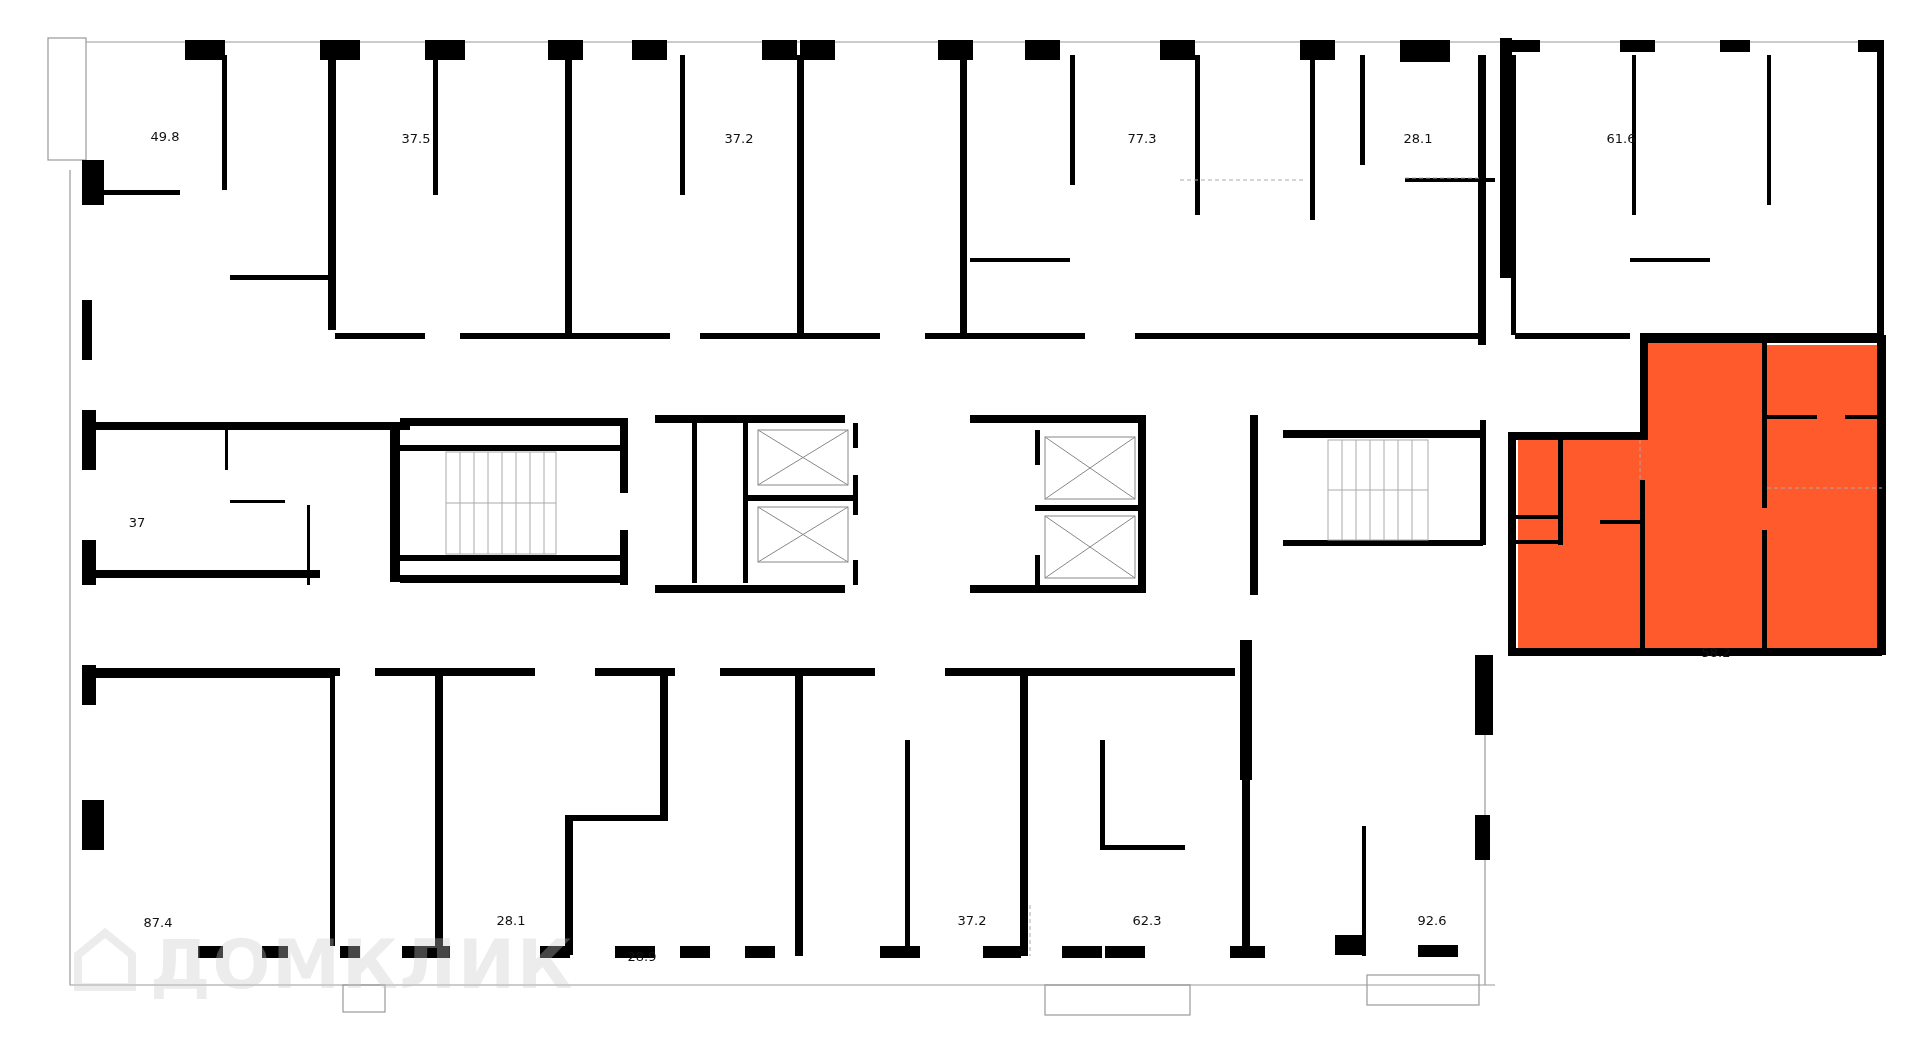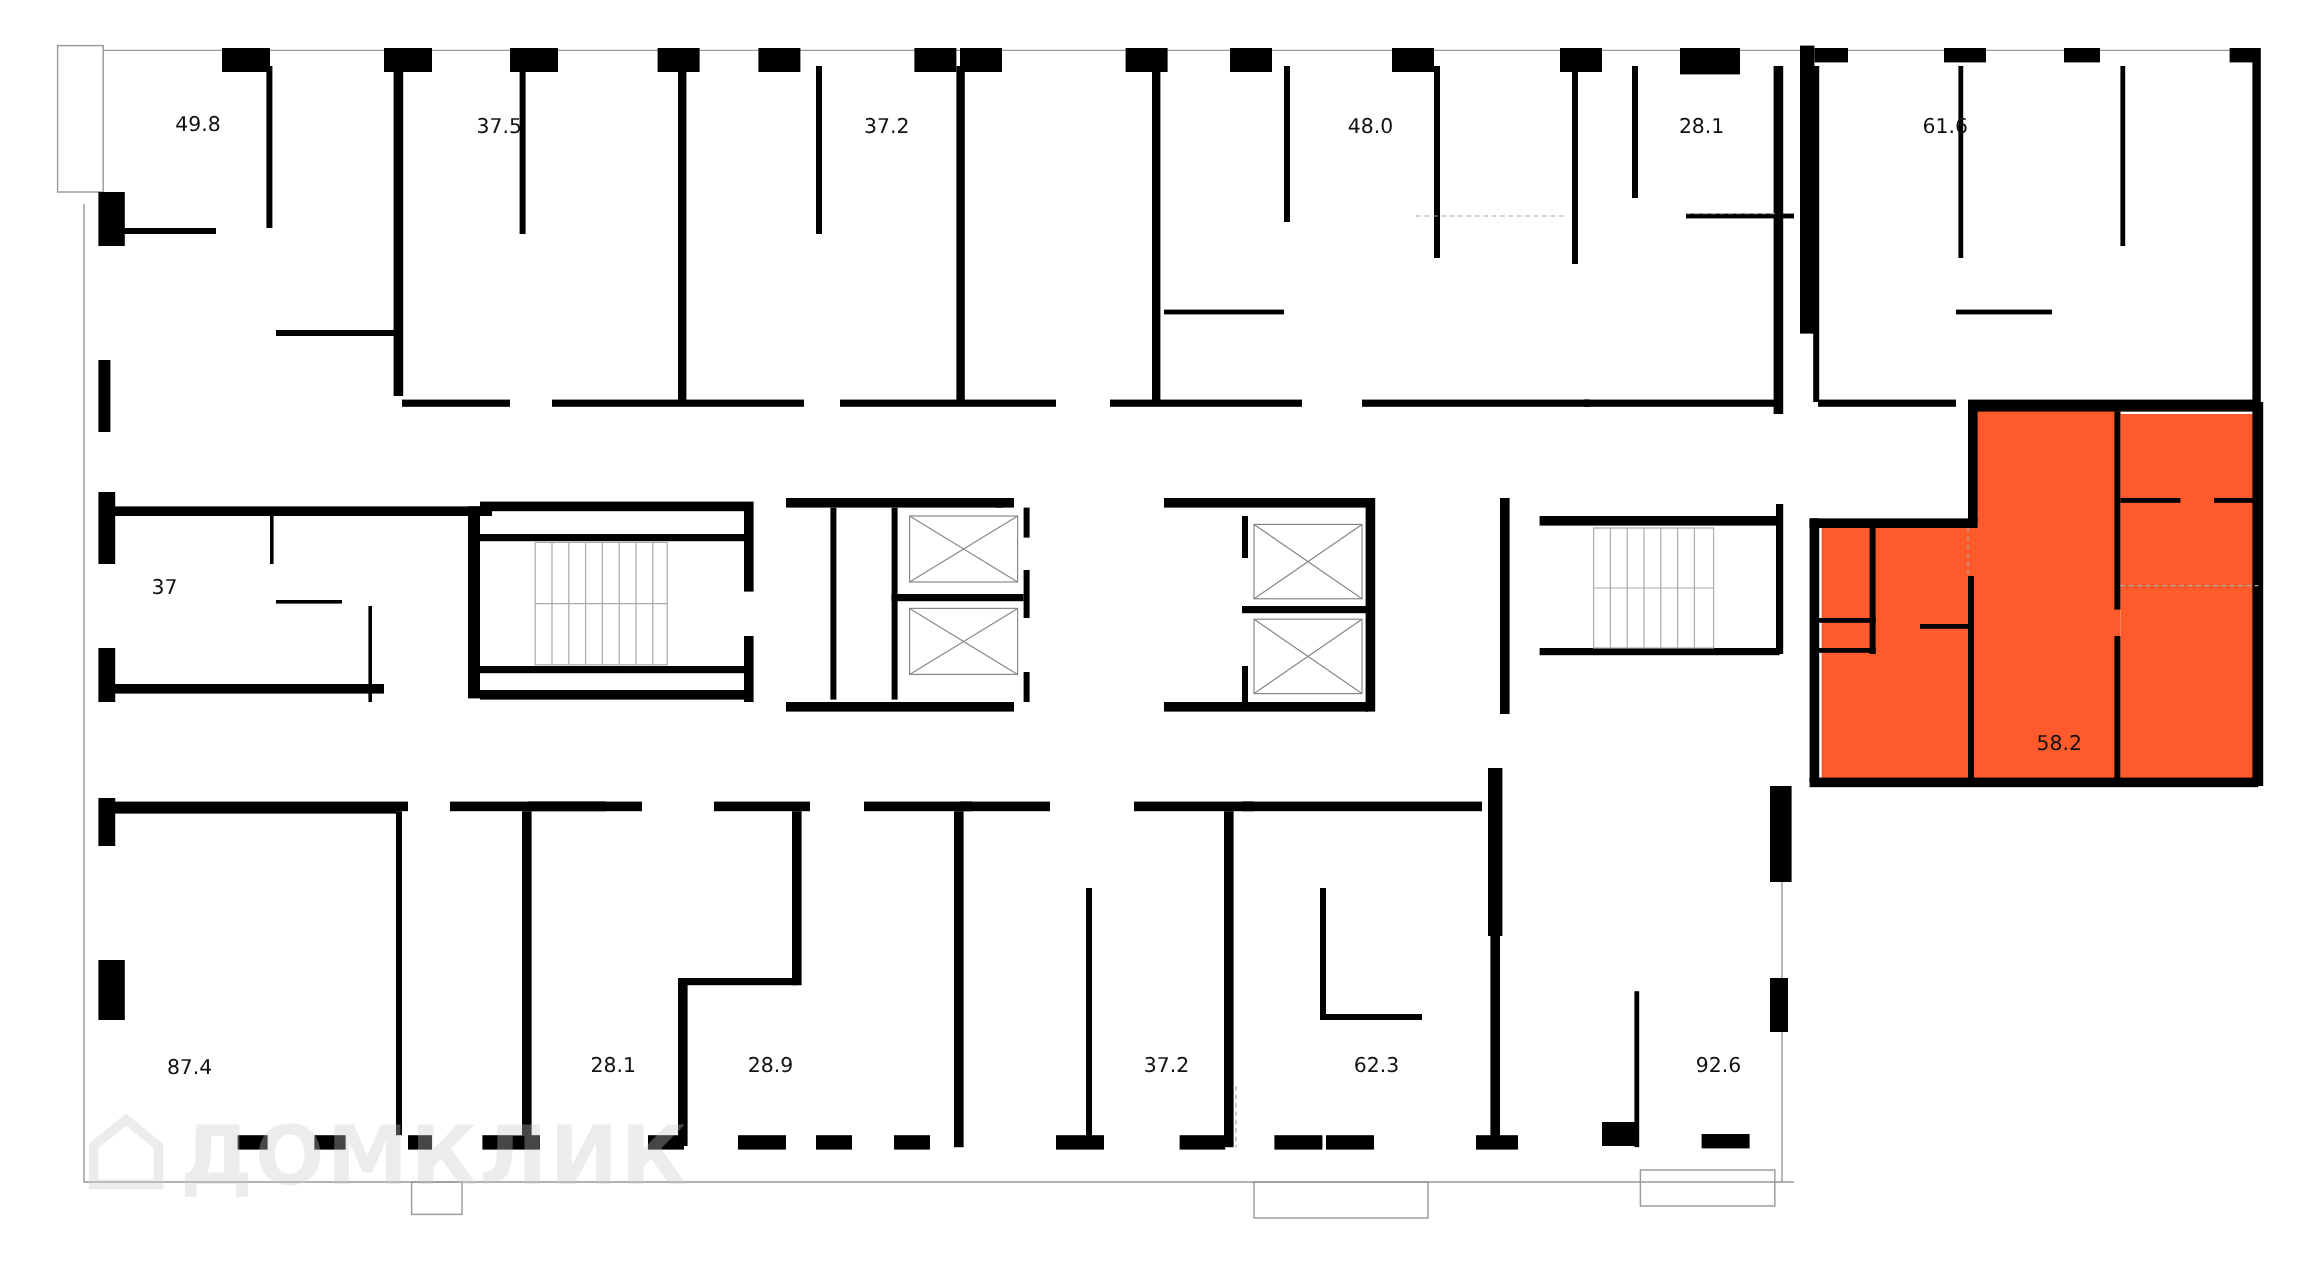--- a/index.html
+++ b/index.html
@@ -1,18 +1,18 @@
 <!DOCTYPE html>
 <html><head>
 <meta charset="utf-8">
 <style>
   html,body{margin:0;padding:0;background:#ffffff;}
   body{width:1920px;height:1051px;position:relative;overflow:hidden;font-family:"DejaVu Sans",sans-serif;}
   #plan{position:absolute;left:0;top:0;width:1920px;height:1051px;}
-  .lbl{position:absolute;font-size:17px;color:#111;transform:translate(-50%,-50%);white-space:nowrap;}
+  .lbl{position:absolute;font-size:13px;color:#111;transform:translate(-50%,-50%);white-space:nowrap;margin-top:32px;}
   .wm{position:absolute;left:70px;top:925px;font-family:"DejaVu Sans",sans-serif;font-weight:bold;font-size:68px;color:rgba(200,200,200,0.35);letter-spacing:2px;}
   .wm-icon{position:absolute;left:70px;top:925px;width:70px;height:70px;}
 </style>
 </head>
 <body>
 
 <svg id="plan" viewBox="0 0 1920 1051" xmlns="http://www.w3.org/2000/svg">
 
   <g fill="none" stroke="#999" stroke-width="1.2">
     <rect x="48" y="38" width="38" height="122"></rect>
@@ -205,27 +205,27 @@
     <path d="M1640 440 V480"></path>
     <path d="M1180 180 H1304"></path>
     <path d="M1405 178 H1480"></path>
     <path d="M1030 905 V956"></path>
   </g>
 </svg>
 
 <div class="lbl" style="left:165px;top:104px">49.8</div>
 <div class="lbl" style="left:416px;top:106px">37.5</div>
 <div class="lbl" style="left:739px;top:106px">37.2</div>
-<div class="lbl" style="left:1142px;top:106px">48.0</div>
+<div class="lbl" style="left:1142px;top:106px">77.3</div>
 <div class="lbl" style="left:1418px;top:106px">28.1</div>
 <div class="lbl" style="left:1621px;top:106px">61.6</div>
 <div class="lbl" style="left:137px;top:490px">37</div>
 <div class="lbl" style="left:158px;top:890px">87.4</div>
 <div class="lbl" style="left:511px;top:888px">28.1</div>
-<div class="lbl" style="left:642px;top:888px">28.9</div>
+<div class="lbl" style="left:642px;top:924px">28.9</div>
 <div class="lbl" style="left:972px;top:888px">37.2</div>
 <div class="lbl" style="left:1147px;top:888px">62.3</div>
 <div class="lbl" style="left:1432px;top:888px">92.6</div>
 <div class="lbl" style="left:1716px;top:620px">58.2</div>
 
 <svg class="wm-icon" viewBox="0 0 70 70">
   <path d="M8 30 L35 8 L62 30 V62 H8 Z" fill="none" stroke="rgba(200,200,200,0.35)" stroke-width="8"></path>
 </svg>
 <div class="wm" style="left:150px;">ДОМКЛИК</div>
 

